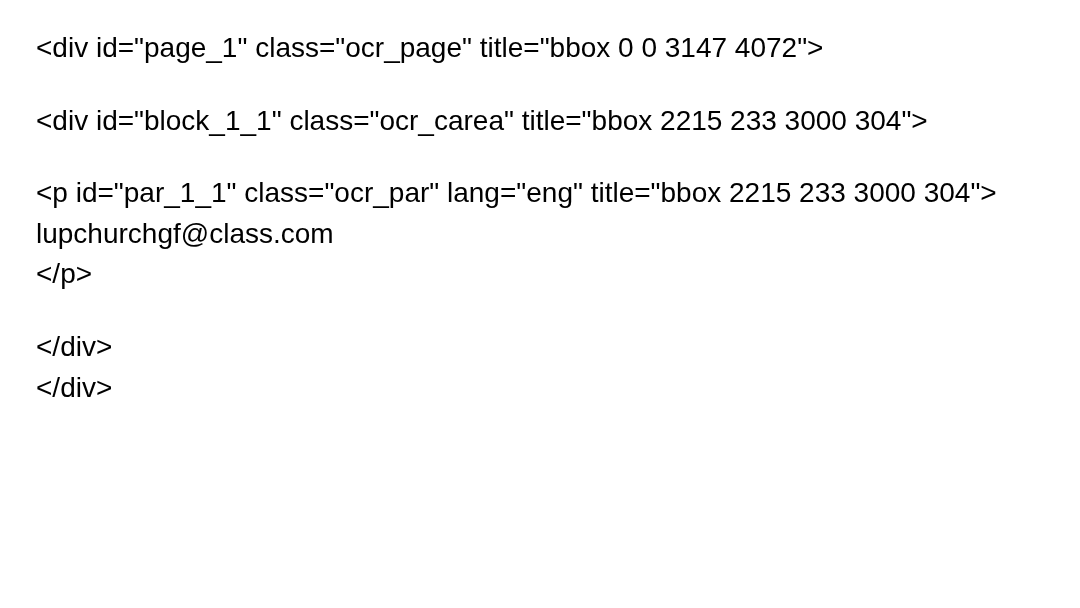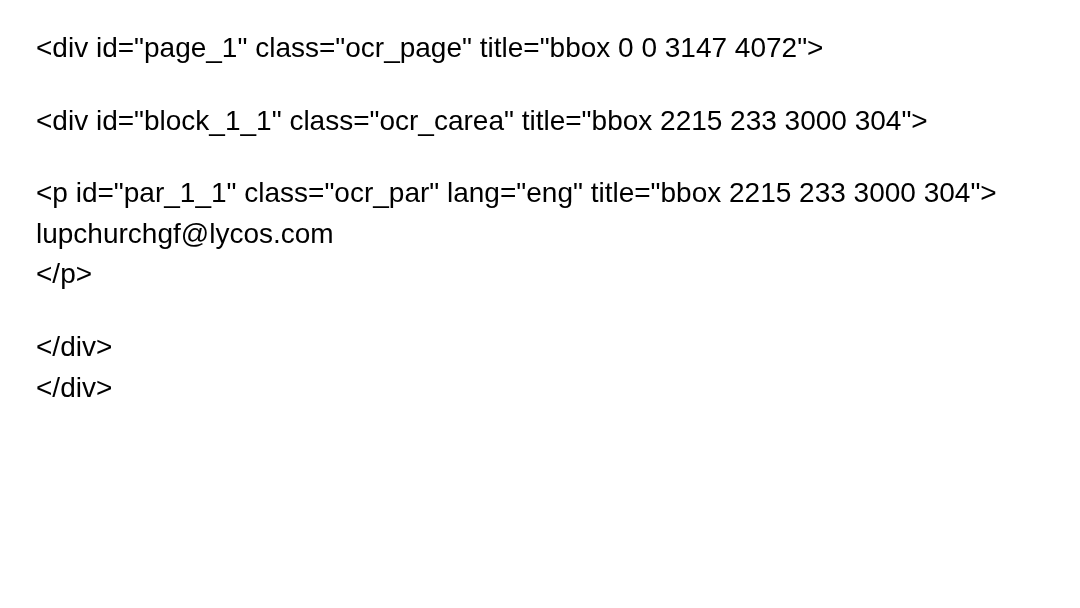--- a/index.html
+++ b/index.html
@@ -30,20 +30,20 @@
 <div class="block">
   <div class="line">&lt;div id="page_1" class="ocr_page" title="bbox 0 0 3147 4072"&gt;</div>
 </div>
 
 <div class="block">
   <div class="line">&lt;div id="block_1_1" class="ocr_carea" title="bbox 2215 233 3000 304"&gt;</div>
 </div>
 
 <div class="block">
   <div class="line">&lt;p id="par_1_1" class="ocr_par" lang="eng" title="bbox 2215 233 3000 304"&gt;</div>
-  <div class="line">lupchurchgf@lycos.com</div>
+  <div class="line">lupchurchgf@class.com</div>
   <div class="line">&lt;/p&gt;</div>
 </div>
 
 <div class="block">
   <div class="line">&lt;/div&gt;</div>
   <div class="line">&lt;/div&gt;</div>
 </div>
 
 </body></html>

